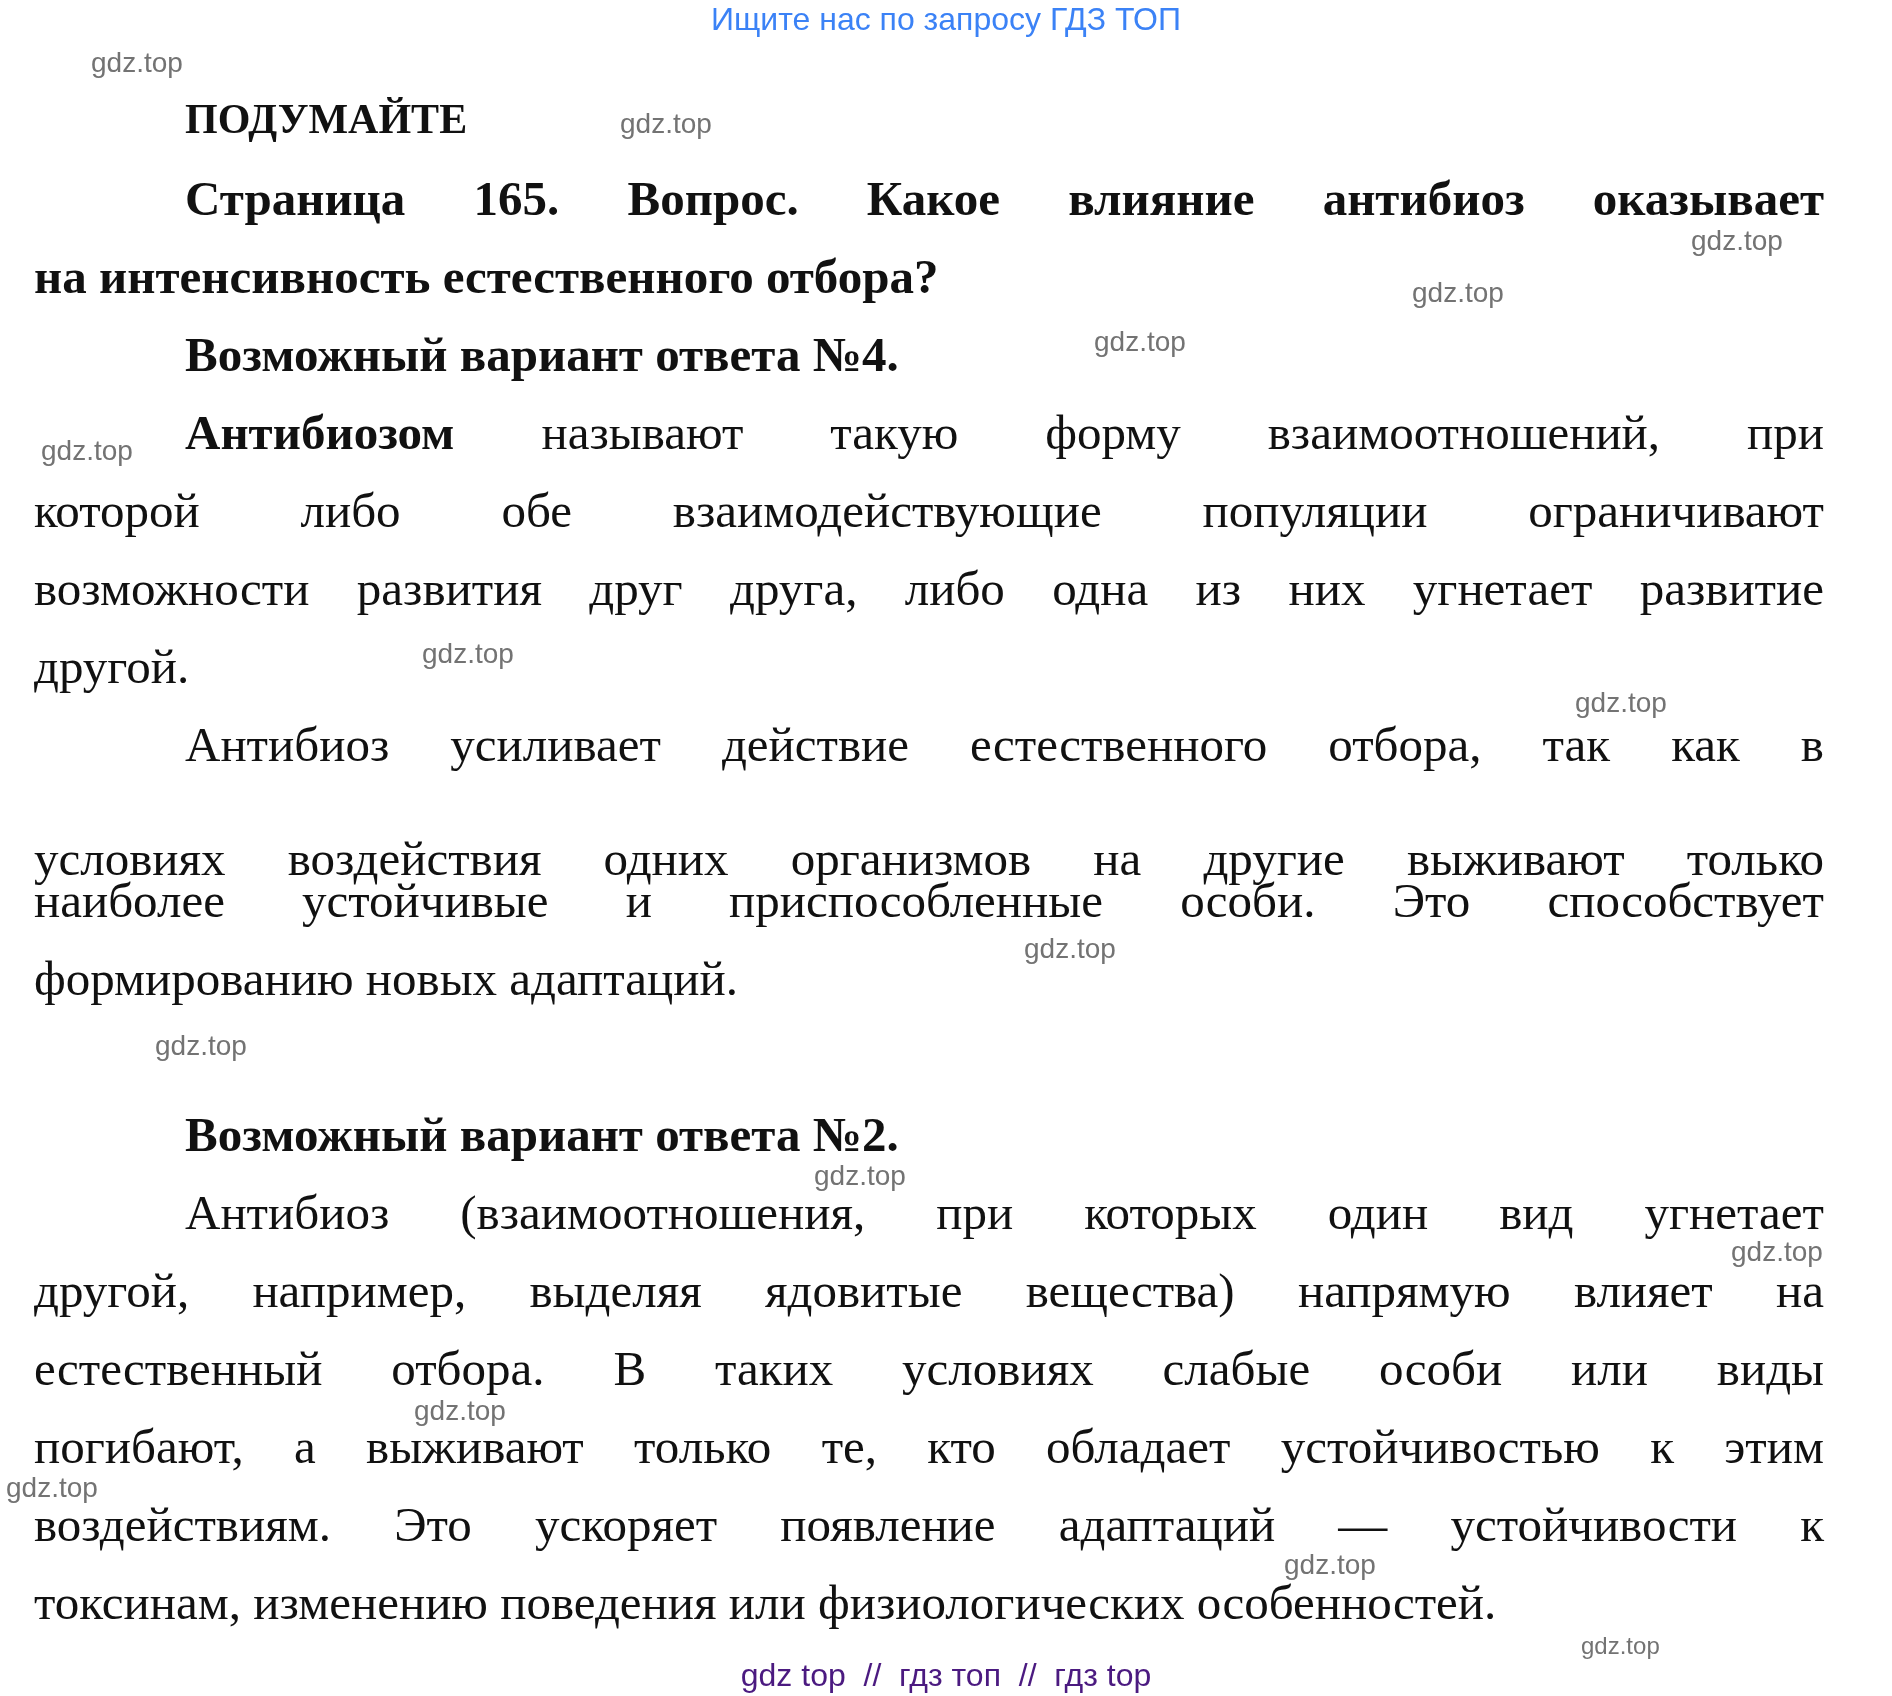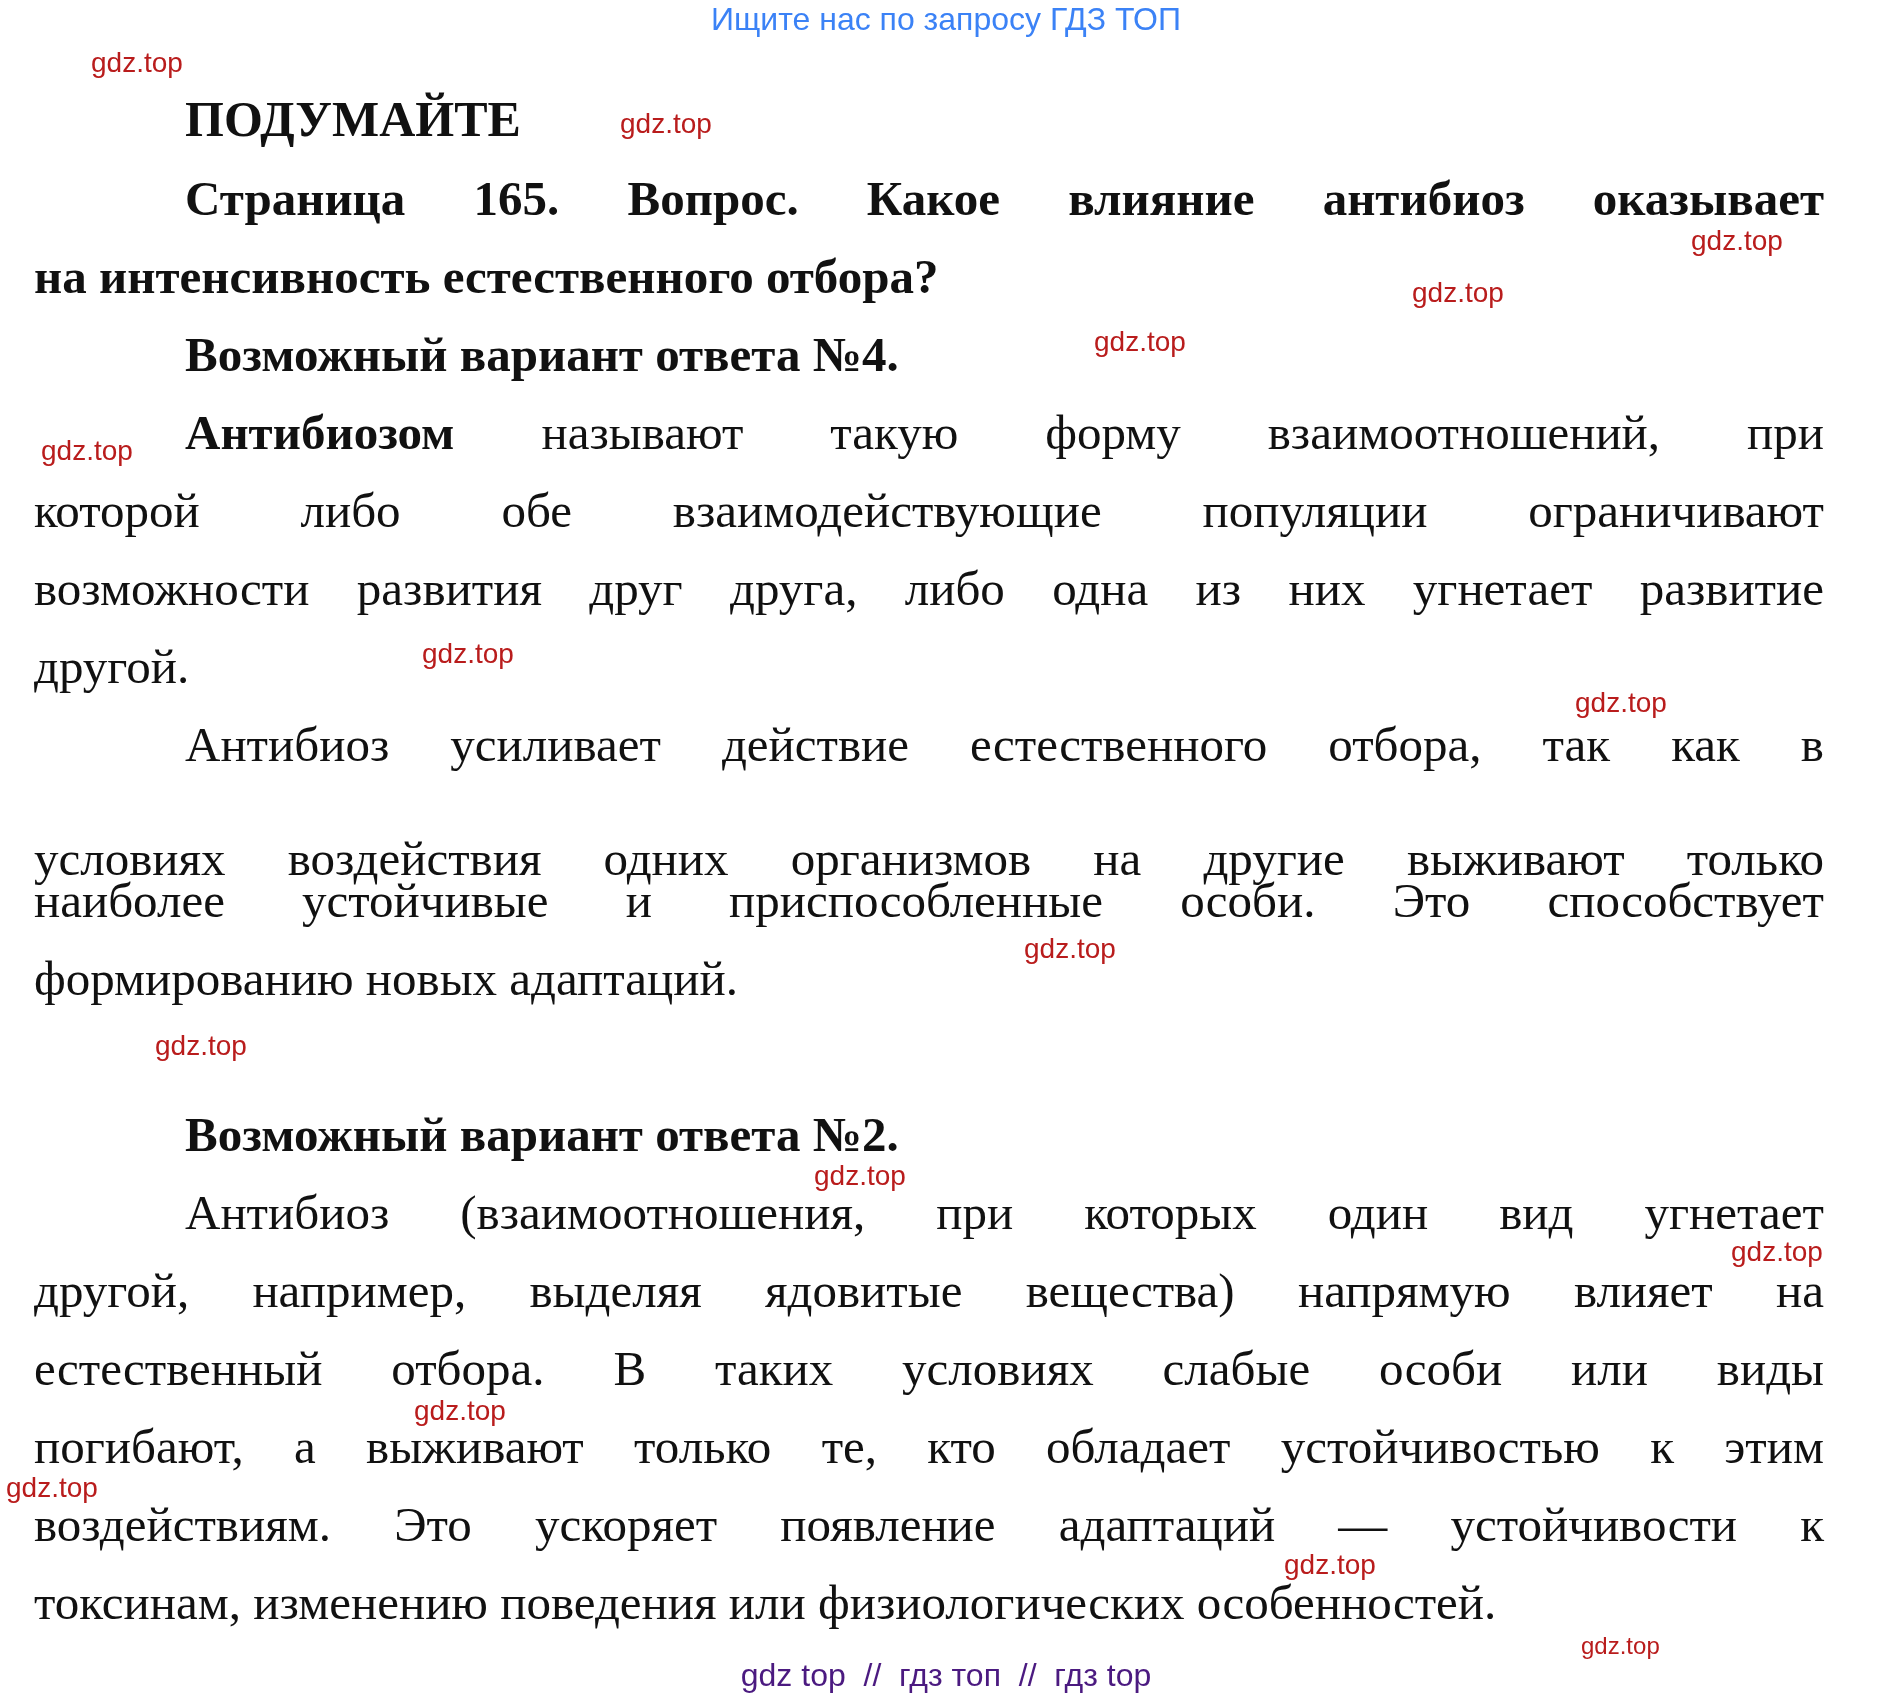--- a/index.html
+++ b/index.html
@@ -1,20 +1,20 @@
 <!DOCTYPE html>
 <html><head>
 <meta charset="utf-8">
 <style>
   html, body { margin:0; padding:0; background:#ffffff; }
   body { width:1892px; height:1696px; position:relative; overflow:hidden; }
   .banner { position:absolute; left:0; width:1892px; text-align:center; font-family:"Liberation Sans", sans-serif; }
   .top-banner { top:0; font-size:32px; line-height:38px; color:#3b82f6; }
   .bottom-banner { top:1656px; font-size:32px; line-height:38px; color:#4b1a80; white-space:pre; }
-  .wm { position:absolute; font-family:"Liberation Sans", sans-serif; font-size:28px; line-height:30px; color:#b91c1c; white-space:nowrap; }
+  .wm { position:absolute; font-family:"Liberation Sans", sans-serif; font-size:28px; line-height:30px; color:#737373; white-space:nowrap; }
   .line { position:absolute; left:34px; width:1790px; font-family:"Liberation Serif", serif; font-size:49px; line-height:60px; color:#111; white-space:nowrap; text-align:justify; text-align-last:justify; }
   .line.indent { left:185px; width:1639px; }
   .line.last { text-align-last:left; }
   .bold { font-weight:bold; }
   .heading { position:absolute; left:185px; font-family:"Liberation Serif", serif; font-weight:bold; font-size:56px; line-height:62px; color:#111; white-space:nowrap; }
 </style>
 </head>
 <body>
 
 <div class="banner top-banner">Ищите нас по запросу ГДЗ ТОП</div>
@@ -29,21 +29,21 @@
 <div class="wm" style="left:1575px;top:688px;">gdz.top</div>
 <div class="wm" style="left:1024px;top:934px;">gdz.top</div>
 <div class="wm" style="left:155px;top:1031px;">gdz.top</div>
 <div class="wm" style="left:814px;top:1161px;">gdz.top</div>
 <div class="wm" style="left:1731px;top:1237px;">gdz.top</div>
 <div class="wm" style="left:414px;top:1396px;">gdz.top</div>
 <div class="wm" style="left:6px;top:1473px;">gdz.top</div>
 <div class="wm" style="left:1284px;top:1550px;">gdz.top</div>
 <div class="wm" style="left:1581px;top:1631px;font-size:24px;">gdz.top</div>
 
-<div class="heading" style="top:88px;font-size:50px;">ПОДУМАЙТЕ</div>
+<div class="heading" style="top:88px;font-size:42px;">ПОДУМАЙТЕ</div>
 
 <div class="line indent bold" style="top:169px;">Страница 165. Вопрос. Какое влияние антибиоз оказывает</div>
 <div class="line bold last" style="top:247px;">на интенсивность естественного отбора?</div>
 
 <div class="heading" style="top:324px;font-size:49px;">Возможный вариант ответа №4.</div>
 
 <div class="line indent" style="top:403px;">
   <span class="bold">Антибиозом</span><span> называют такую форму взаимоотношений, при</span>
 </div>
 <div class="line" style="top:481px;">которой либо обе взаимодействующие популяции ограничивают</div>

